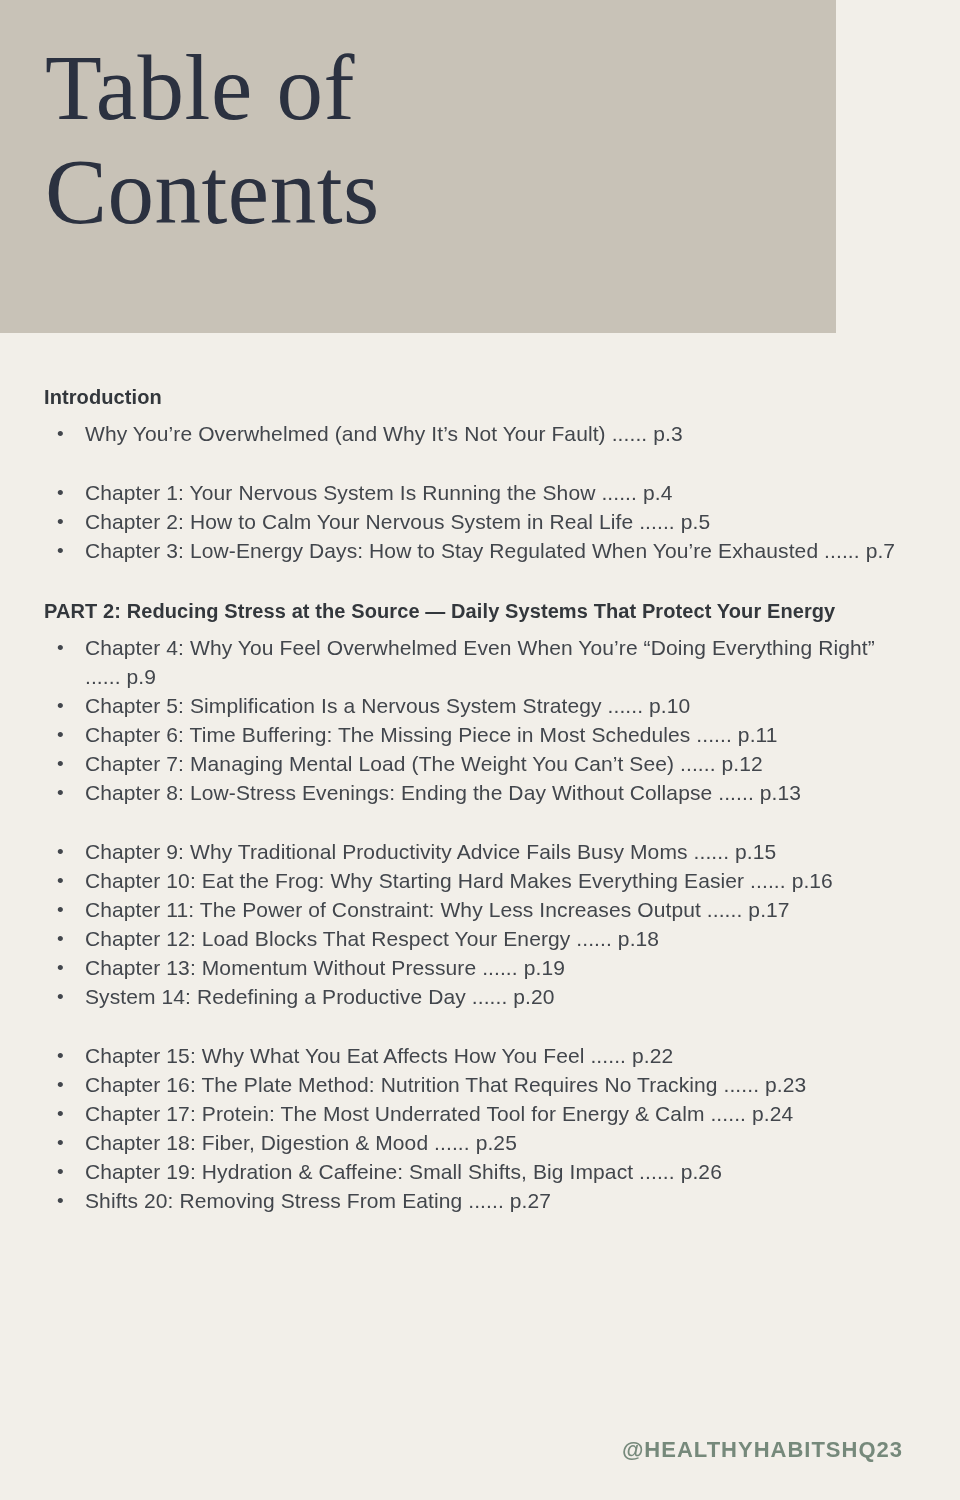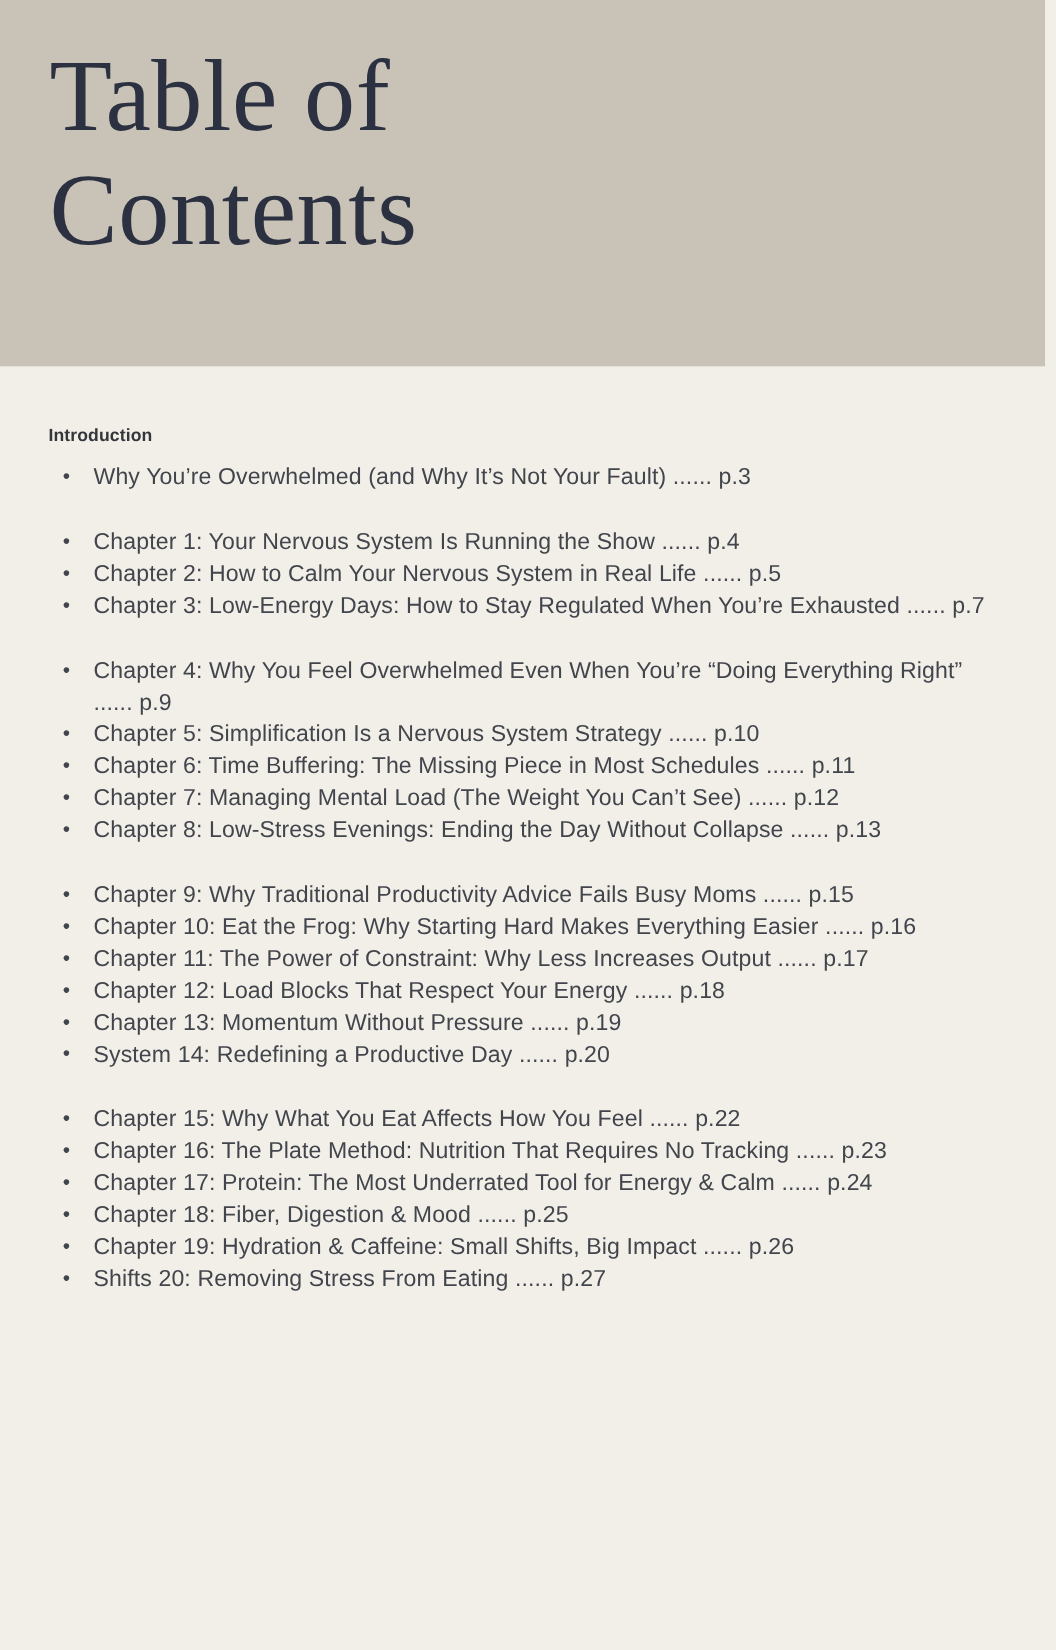--- a/index.html
+++ b/index.html
@@ -7,40 +7,40 @@
   .page {
     position: relative;
     width: 960px;
     height: 1500px;
     margin: 0 auto;
     background: #f2efe9;
     overflow: hidden;
     font-family: "Liberation Sans", sans-serif;
   }
   .hero {
-    width: 950px;
+    width: 836px;
     height: 333px;
     background: #c8c2b7;
     padding: 36px 12px 0 45px;
   }
   .hero h1 {
     font-family: "Liberation Serif", serif;
     font-weight: 400;
     font-size: 93px;
     line-height: 1.12;
     letter-spacing: 0.5px;
     color: #2b3140;
     max-width: 460px;
   }
   .toc {
     padding: 48px 45px 0 44px;
   }
   .section { margin-bottom: 30px; }
   .section h2 {
-    font-size: 16px;
+    font-size: 20px;
     font-weight: 700;
     line-height: 32px;
     color: #33373c;
     letter-spacing: 0.1px;
     margin-bottom: 6px;
   }
   .section ul {
     list-style: none;
     padding-left: 13px;
   }
@@ -101,20 +101,21 @@
           <span class="item-text">Chapter 2: How to Calm Your Nervous System in Real Life ...... p.5</span>
         </li>
         <li>
           <span class="dot">•</span>
           <span class="item-text">Chapter 3: Low-Energy Days: How to Stay Regulated When You’re Exhausted ...... p.7</span>
         </li>
       </ul>
     </div>
 
     <div class="section">
+      <h2>PART 2: Reducing Stress at the Source — Daily Systems That Protect Your Energy</h2>
       <ul>
         <li>
           <span class="dot">•</span>
           <span class="item-text">Chapter 4: Why You Feel Overwhelmed Even When You’re “Doing Everything Right” ...... p.9</span>
         </li>
         <li>
           <span class="dot">•</span>
           <span class="item-text">Chapter 5: Simplification Is a Nervous System Strategy ...... p.10</span>
         </li>
         <li>
@@ -185,14 +186,15 @@
         </li>
         <li>
           <span class="dot">•</span>
           <span class="item-text">Shifts 20: Removing Stress From Eating ...... p.27</span>
         </li>
       </ul>
     </div>
 
   </div>
 
+  <div class="footer-handle">@HEALTHYHABITSHQ23</div>
 
 </div>
 
 </body></html>

